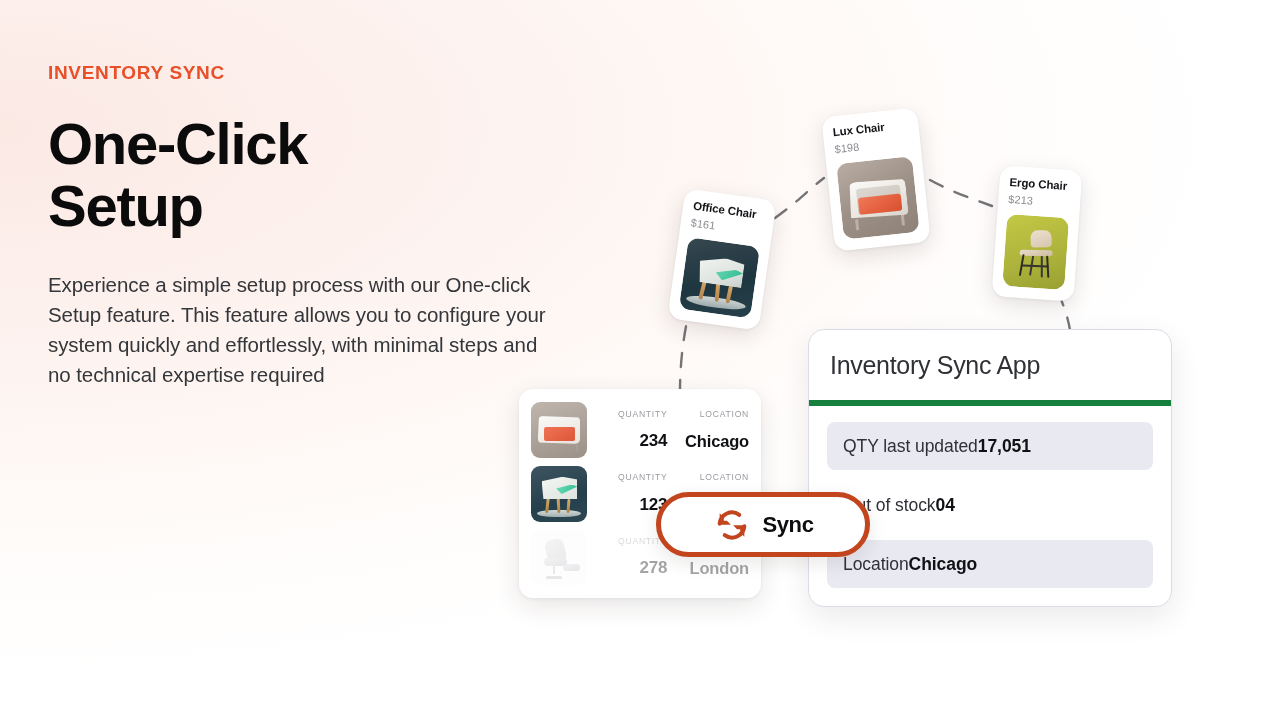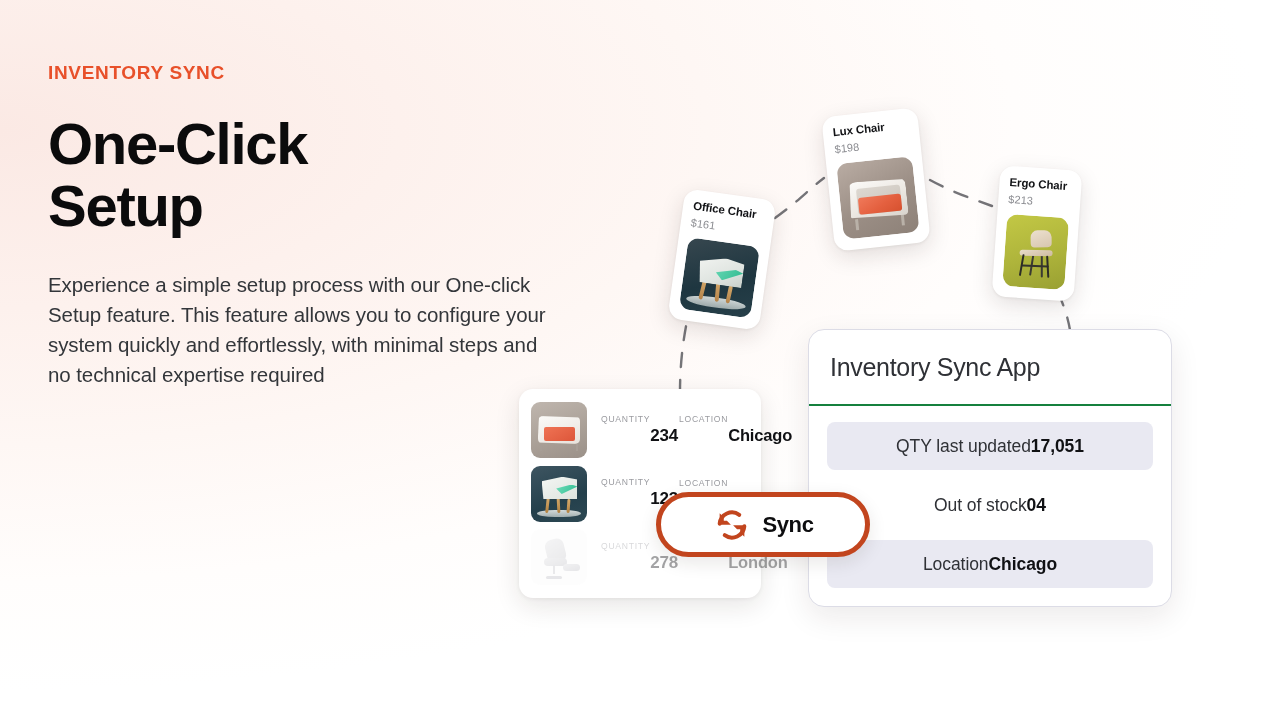--- a/index.html
+++ b/index.html
@@ -283,22 +283,22 @@
   }
   .th-lounge .ottoman {
     position: absolute; left: 58%; top: 62%; width: 30%; height: 13%;
     background: linear-gradient(160deg, #dcdce0, #bfbfc5); border-radius: 4px;
   }
   .th-lounge .stem { position:absolute; left:39%; top:64%; width:4%; height:16%; background:#c6c6cb; }
   .th-lounge .base { position:absolute; left:26%; bottom:11%; width:30%; height:5%; background:#c0c0c6; border-radius:3px; }
 
   .inv-cell {
     display: flex;
-    flex-direction: row;
-    align-items: flex-start;
+    flex-direction: column;
+    align-items: flex-end;
     line-height: 1.25;
   }
   .inv-cell.qty { width: 72px; margin-left: 14px; }
   .inv-cell.loc { width: 82px; margin-left: 6px; }
 
   .inv-label {
     font-size: 8.6px;
     letter-spacing: 0.085em;
     color: #9a9ba0;
     font-weight: normal;
@@ -321,33 +321,33 @@
     border: 1px solid #dcdce6;
     border-radius: 16px;
     box-shadow: 0 10px 30px rgba(40, 25, 20, 0.09);
     overflow: hidden;
   }
   .app-header {
     height: 76px;
     display: flex;
     align-items: center;
     padding: 0 21px;
-    border-bottom: 2px solid #15803d;
+    border-bottom: 6px solid #15803d;
   }
   .app-title {
     font-size: 25px;
     color: #2f3136;
     letter-spacing: -0.012em;
   }
   .app-rows { padding: 16px 18px 18px 18px; }
   .app-row {
     height: 48px;
     display: flex;
     align-items: center;
-    justify-content: center;
+    justify-content: flex-start;
     padding: 0 16px;
     border-radius: 8px;
   }
   .app-row.shaded { background: #e9e9f2; }
   .app-row + .app-row { margin-top: 11px; }
   .app-row .k {
     font-size: 17.5px;
     color: #2f3136;
     letter-spacing: -0.004em;
   }

